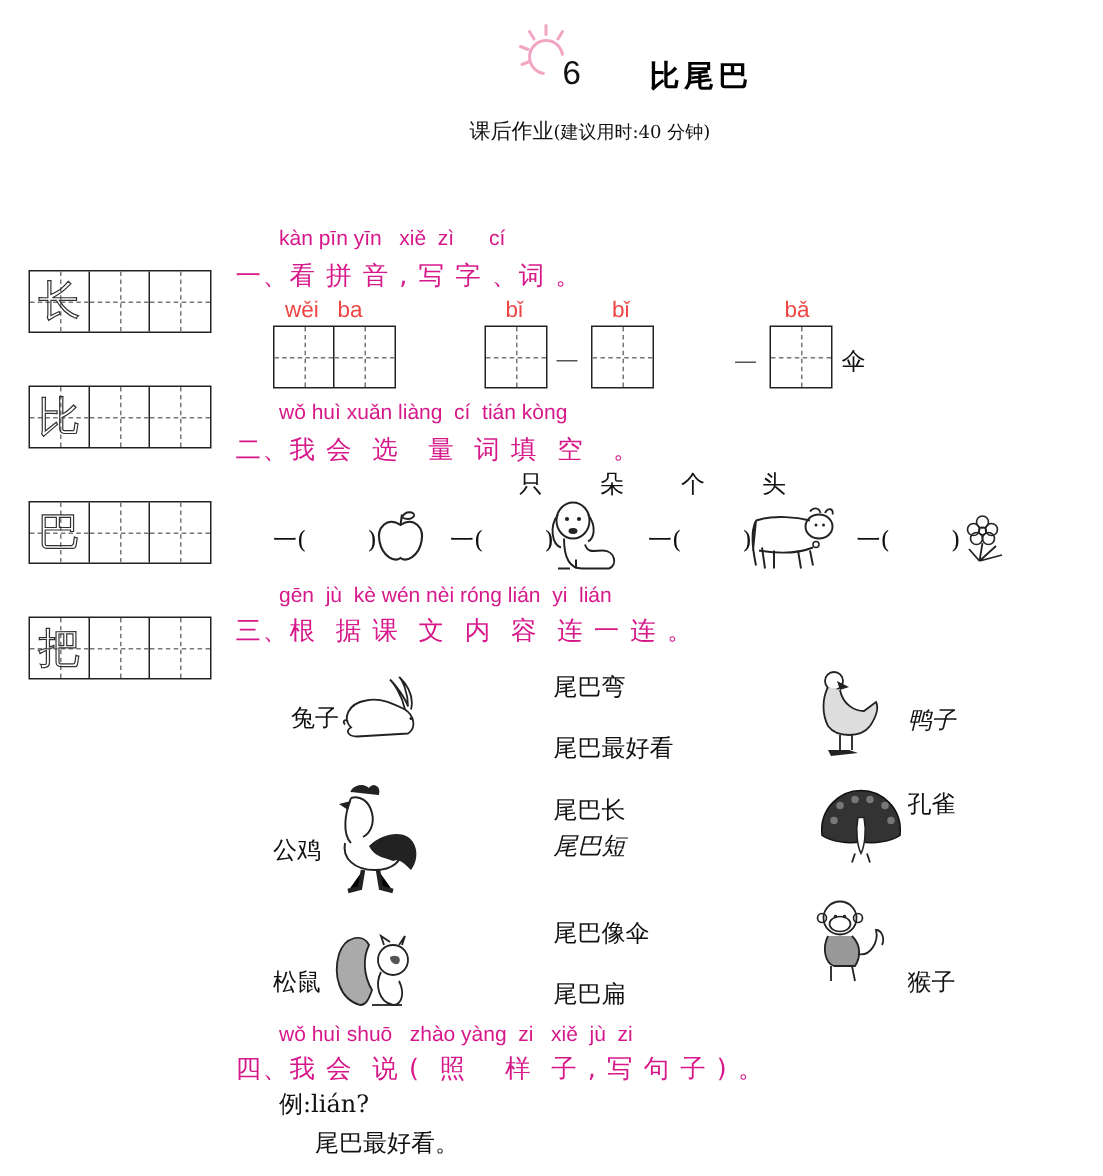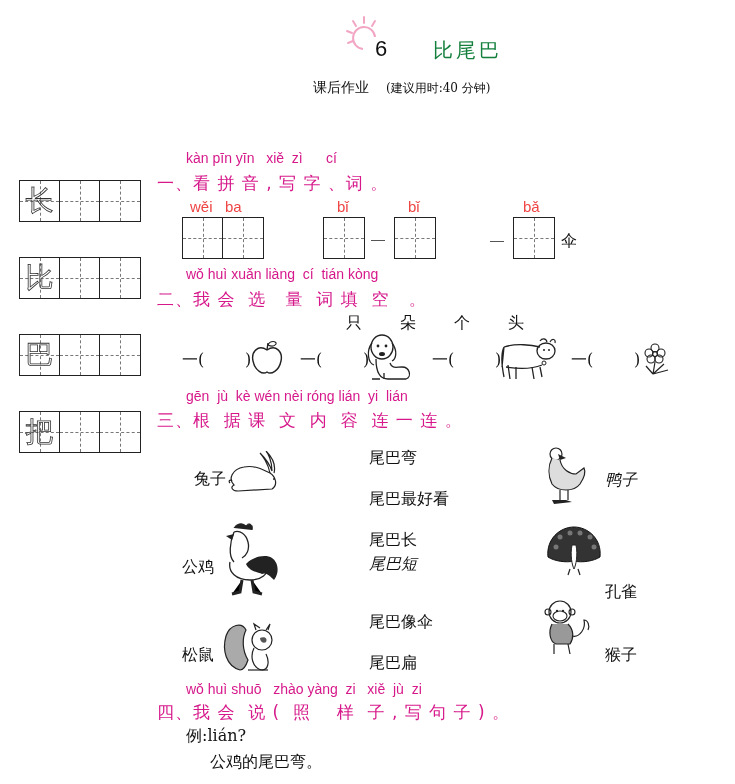--- a/index.html
+++ b/index.html
@@ -2,23 +2,23 @@
 <html><head>
 <meta charset="utf-8">
 <style>
   * { box-sizing: border-box; margin: 0; padding: 0; }
   html, body { width: 735px; height: 784px; background: #ffffff; overflow: hidden; }
   body { position: relative; font-family: "DejaVu Serif", serif; color: #1a1a1a; }
   .abs { position: absolute; }
   .pinyin { font-family: "Liberation Sans", "DejaVu Sans", sans-serif; font-size: 14px; color: #d6188a; white-space: pre; }
   .heading { font-family: "DejaVu Sans", sans-serif; font-weight: normal; font-size: 17px; color: #d6188a; white-space: pre; letter-spacing: 1px; }
   .title-num { font-family: "Liberation Sans", sans-serif; font-size: 22px; color: #111; }
-  .title-text { font-family: "DejaVu Sans", sans-serif; font-weight: normal; font-size: 20px; color: #15803d; letter-spacing: 3px; }
+  .title-text { font-family: "DejaVu Sans", sans-serif; font-weight: bold; font-size: 20px; color: #000000; letter-spacing: 3px; }
   .subtitle { font-family: "DejaVu Serif", serif; font-size: 14px; color: #111; }
-  .subtitle small { font-size: 12px; margin-left: 17px; }
+  .subtitle small { font-size: 12px; }
 
   
   .grid-row { display: flex; border: 1.5px solid #222; }
   .cell { position: relative; width: 40px; height: 40px; border-right: 1.5px solid #222; }
   .cell:last-child { border-right: none; }
   .cell::before { content: ""; position: absolute; left: 50%; top: 0; bottom: 0; border-left: 1px dashed #777; }
   .cell::after { content: ""; position: absolute; top: 50%; left: 0; right: 0; border-top: 1px dashed #777; }
   .cell .ch { position: absolute; inset: 0; display: flex; align-items: center; justify-content: center; font-family: "DejaVu Serif", serif; font-size: 28px; color: transparent; -webkit-text-stroke: 0.8px #333; z-index: 1; }
 
   .pin-label { font-family: "Liberation Sans", sans-serif; font-size: 15px; color: #ef4444; }
@@ -243,33 +243,33 @@
         <circle cx="24" cy="8" r="2.5"></circle>
         <circle cx="34" cy="8" r="2.5"></circle>
         <circle cx="44" cy="12" r="2.5"></circle>
         <circle cx="10" cy="22" r="2.5"></circle>
         <circle cx="48" cy="22" r="2.5"></circle>
       </g>
       <path d="M26 20 C24 30 26 40 28 44 C30 40 32 30 30 20Z" fill="#fff" stroke="#222"></path>
       <path d="M24 44 L22 50 M32 44 L34 50" stroke="#222" stroke-width="1.2"></path>
     </svg>
 </div>
-<div class="abs body-text" style="left:605px; top:582px;">孔雀</div>
+<div class="abs body-text" style="left:605px; top:526px;">孔雀</div>
 
 <div class="abs" style="left:544px; top:598px;">
   <svg width="50" height="64" viewBox="0 0 50 64">
       <circle cx="16" cy="14" r="11" fill="none" stroke="#222" stroke-width="1.2"></circle>
       <ellipse cx="16" cy="18" rx="7" ry="5" fill="none" stroke="#222" stroke-width="1.1"></ellipse>
       <circle cx="13" cy="13" r="1.2" fill="#222"></circle>
       <circle cx="19" cy="13" r="1.2" fill="#222"></circle>
       <circle cx="4" cy="14" r="3" fill="none" stroke="#222" stroke-width="1.1"></circle>
       <circle cx="28" cy="14" r="3" fill="none" stroke="#222" stroke-width="1.1"></circle>
       <path d="M8 26 C4 34 6 44 12 46 L26 46 C30 40 30 32 24 26" fill="#999" stroke="#222" stroke-width="1.2"></path>
       <path d="M10 46 L10 56 M24 46 L26 56" stroke="#222" stroke-width="1.2"></path>
       <path d="M28 38 C36 40 42 30 40 22 C44 22 46 28 44 32" fill="none" stroke="#222" stroke-width="1.2"></path>
     </svg>
 </div>
 <div class="abs body-text" style="left:605px; top:645px;">猴子</div>
 
 <div class="abs pinyin" style="left:186px; top:681px;">wǒ huì shuō   zhào yàng  zi   xiě  jù  zi</div>
 <div class="abs heading" style="left:157px; top:701px;">四、我 会  说 (  照    样  子 , 写 句 子 ) 。</div>
 <div class="abs body-text" style="left:186px; top:726px;">例:lián?</div>
-<div class="abs body-text" style="left:210px; top:752px;">公鸡的尾巴弯。</div>
+<div class="abs body-text" style="left:210px; top:752px;">尾巴最好看。</div>
 
 </body></html>

